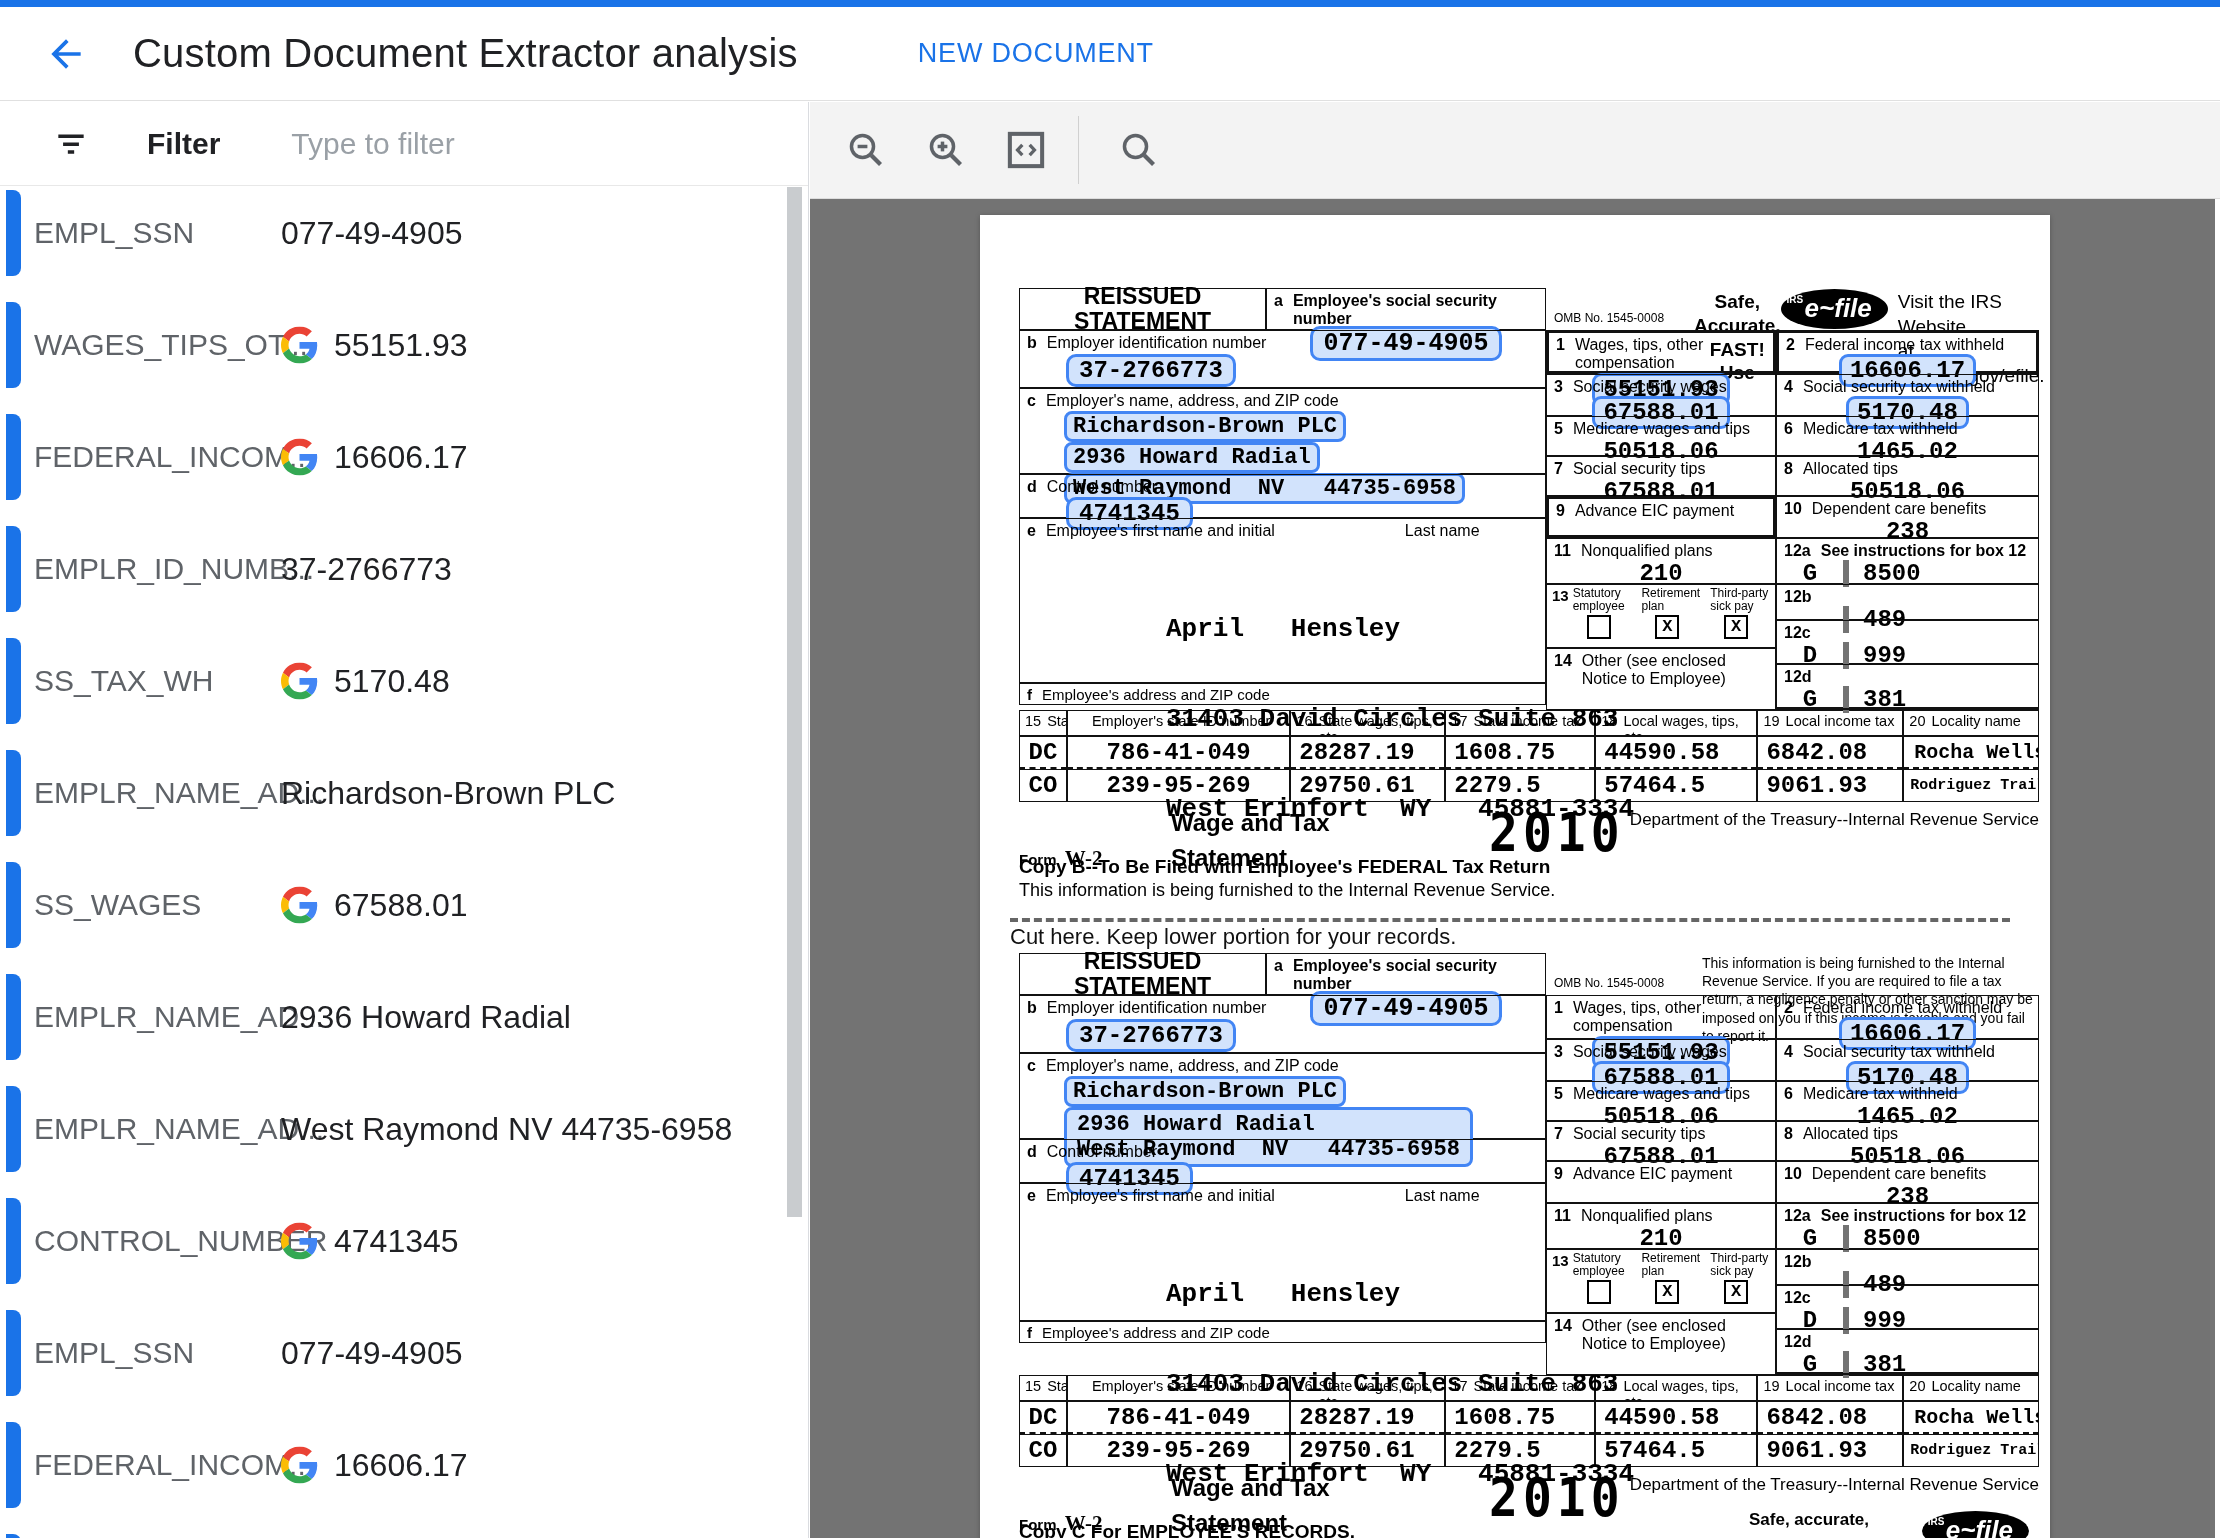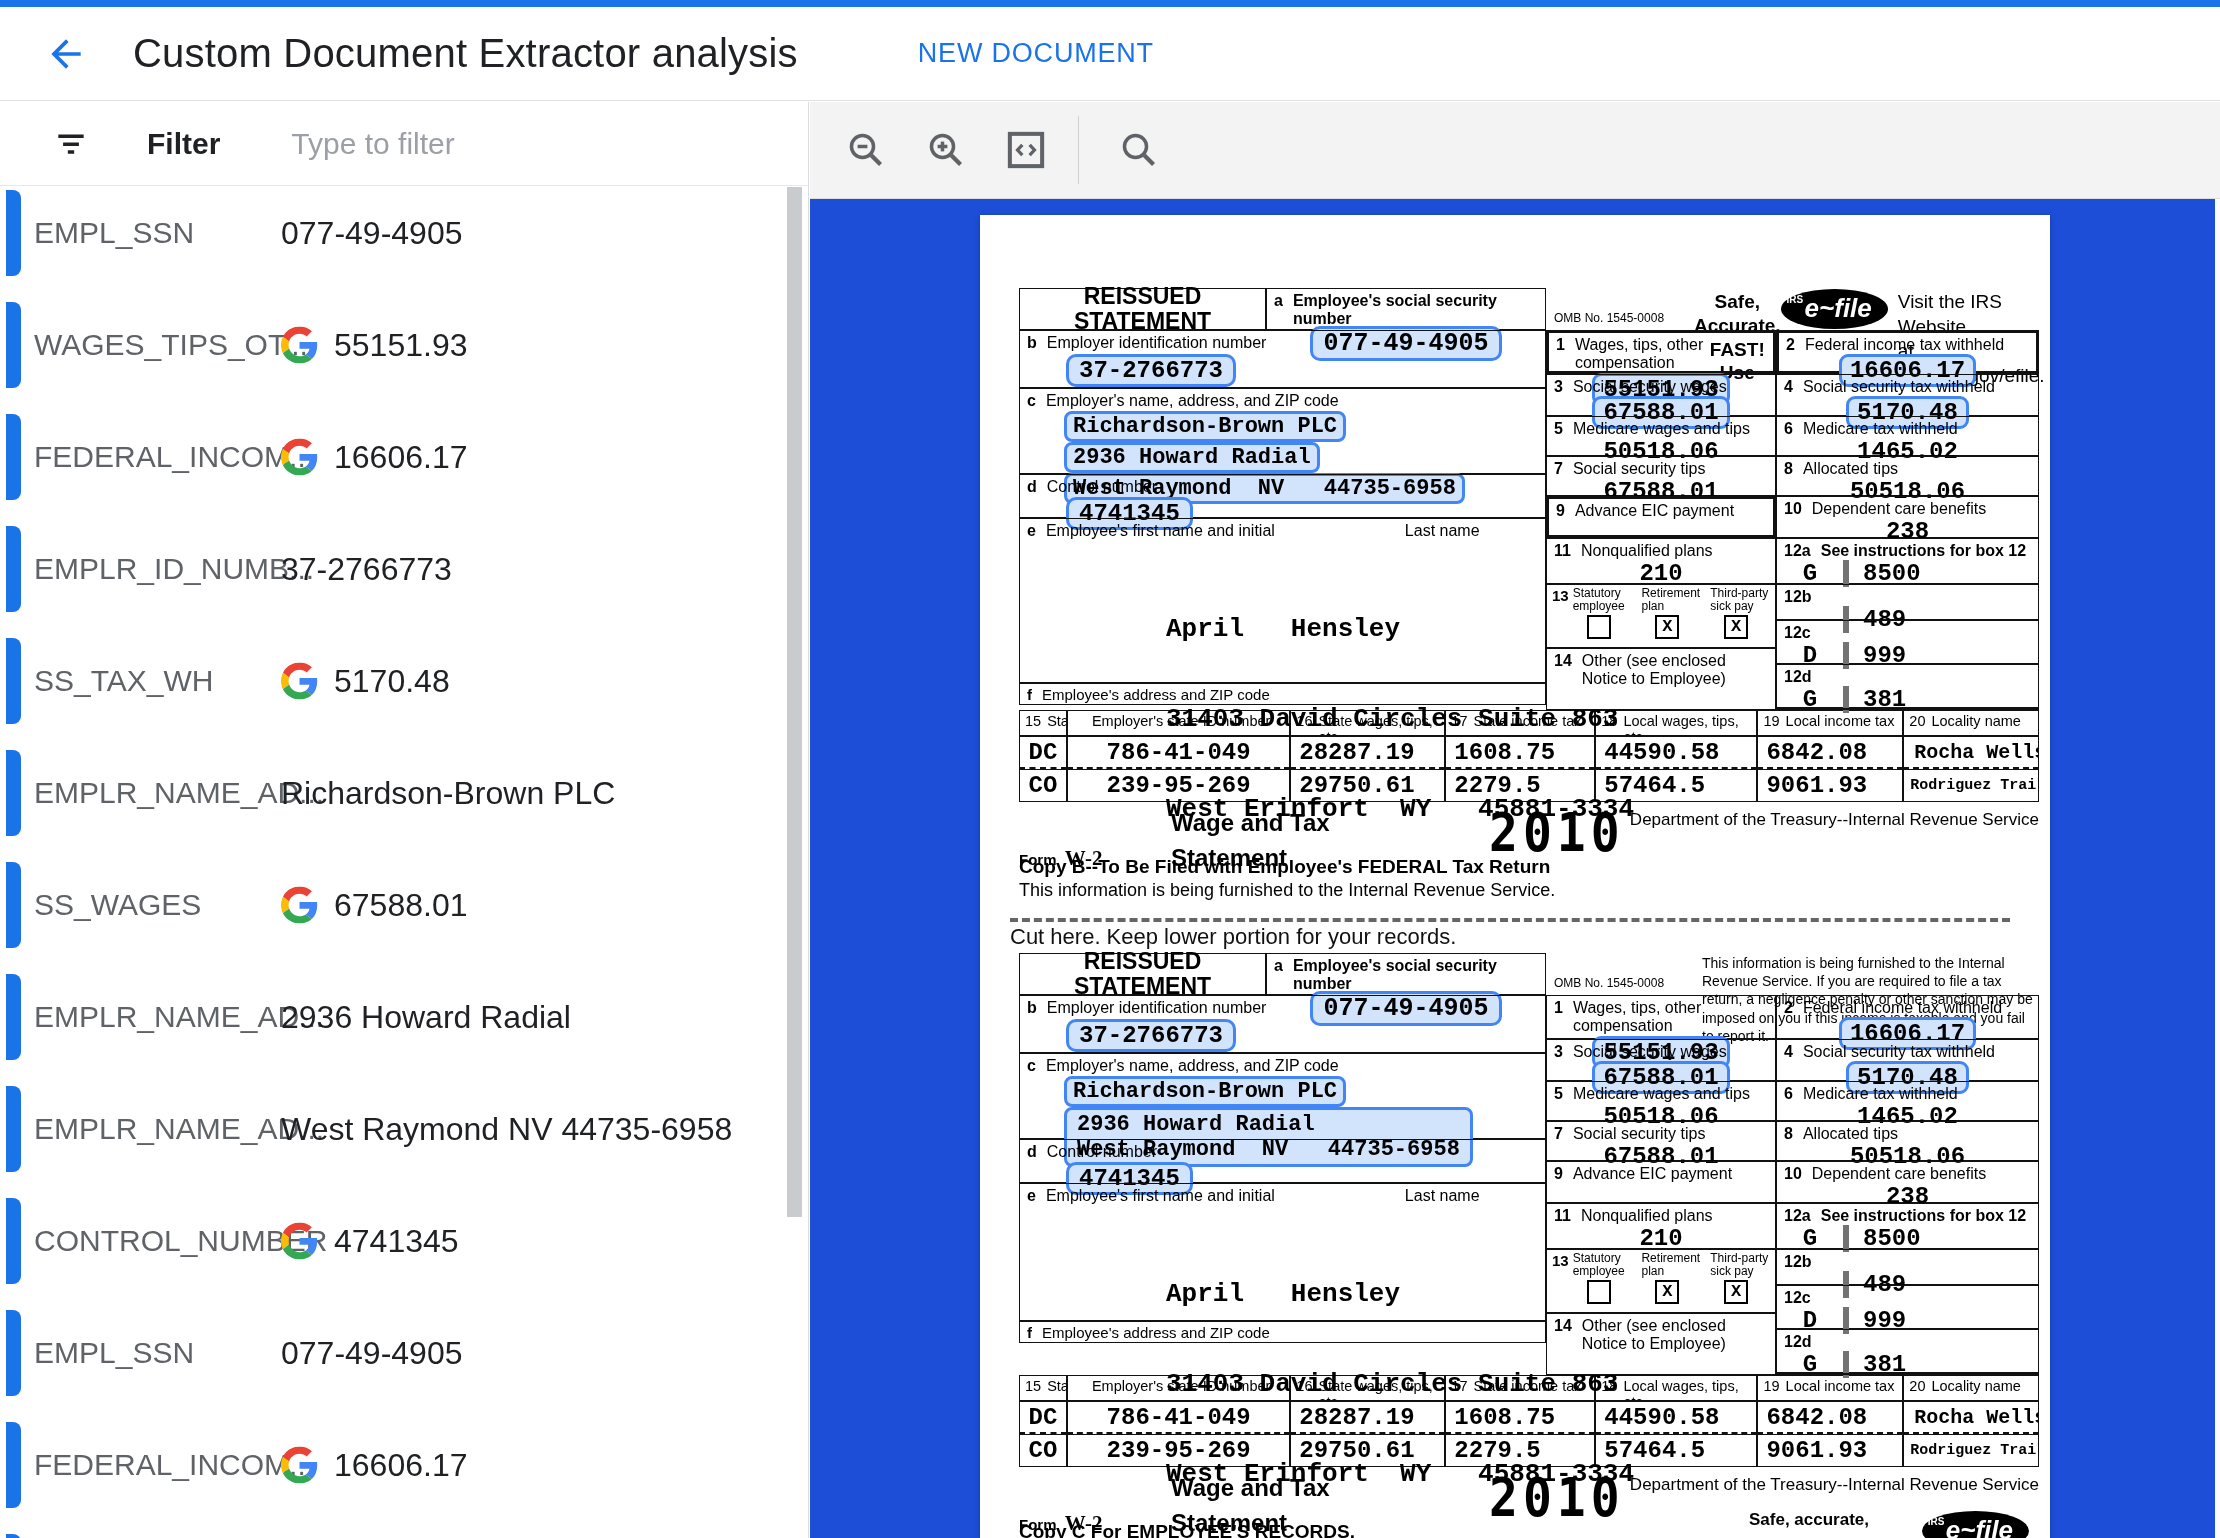--- a/index.html
+++ b/index.html
@@ -43,21 +43,21 @@
 
   
   .right-panel { position:absolute; left:810px; top:102px; width:1410px; height:1436px; }
   .viewer-toolbar { height:97px; background:#f3f3f3; border-bottom:1px solid #dcdcdc;
     display:flex; align-items:center; }
   .tool-btn { width:56px; height:56px; border:none; background:transparent; cursor:pointer;
     display:flex; align-items:center; justify-content:center; }
   .tb-zoom-out { margin-left:28px; } .tb-zoom-in { margin-left:24px; } .tb-code { margin-left:24px; }
   .tool-divider { width:1px; height:68px; background:#d0d0d0; margin-left:24px; }
   .tb-search { margin-left:32px; }
-  .viewer-area { position:relative; height:1339px; background:#1d4ed8; overflow:hidden; }
+  .viewer-area { position:relative; height:1339px; background:#737373; overflow:hidden; }
   .right-scroll { position:absolute; right:0; top:0; width:5px; height:100%; background:#fdfdfd; }
 
   .doc-page { position:absolute; left:170px; top:16px; width:1070px; height:1324px; background:#fff;
     box-shadow:0 1px 5px rgba(0,0,0,.25); }
 
   
   .w2-slot { position:absolute; left:39px; width:1020px; }
   .w2-slot.f1 { top:73px; }
   .w2-slot.f2 { top:738px; }
   .cut-sep { position:absolute; left:30px; top:703px; width:1000px; border-top:4px dashed #666; }

